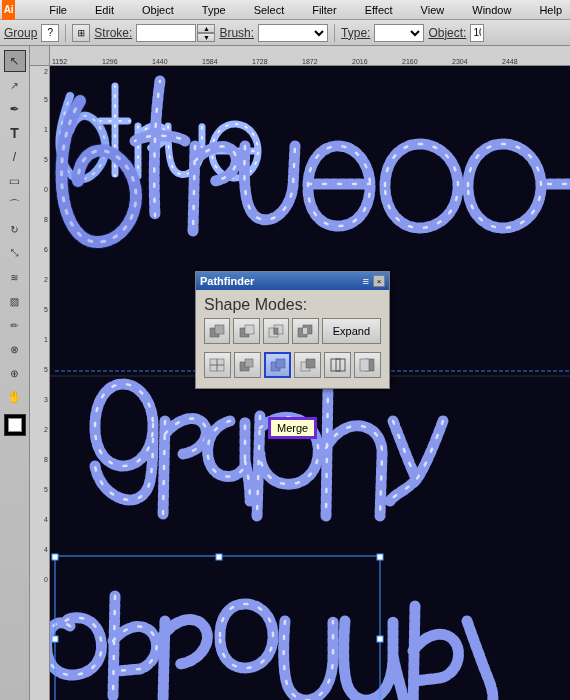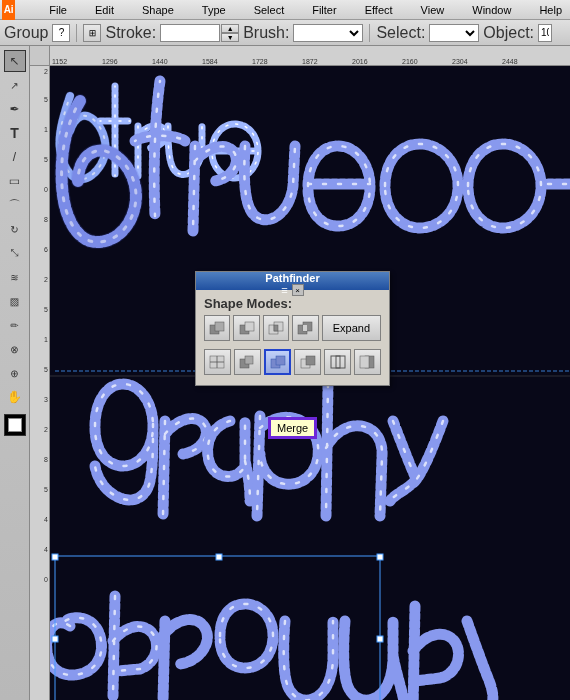--- a/index.html
+++ b/index.html
@@ -33,21 +33,21 @@
     #controlbar {
       width: 570px;
       height: 26px;
       background: linear-gradient(to bottom, #e0e0e0, #c8c8c8);
       display: flex;
       align-items: center;
       border-bottom: 1px solid #888;
       padding: 0 4px;
       gap: 4px;
     }
-    .ctrl-label { font-size: 16px; color: #333; }
+    .ctrl-label { font-size: 12px; color: #333; text-decoration: underline; }
     .ctrl-input {
       height: 18px;
       border: 1px solid #888;
       background: #fff;
       font-size: 10px;
       padding: 0 2px;
     }
     .ctrl-dropdown {
       height: 18px;
       border: 1px solid #888;
@@ -142,36 +142,35 @@
       border: 1px solid #808080;
       box-shadow: 2px 2px 4px rgba(0,0,0,0.4);
       z-index: 100;
     }
     #pathfinder-titlebar {
       height: 18px;
       background: linear-gradient(to bottom, #5080c0, #2050a0);
       display: flex; align-items: center; justify-content: space-between;
       padding: 0 4px;
       cursor: move;
-      flex-direction: column;
     }
     #pathfinder-titlebar span { color: white; font-size: 11px; font-weight: bold; }
     .panel-close-btn {
       width: 12px; height: 12px;
       background: #c0c0c0; border: 1px solid #808080;
       display: flex; align-items: center; justify-content: center;
       font-size: 8px; cursor: pointer;
     }
     .panel-menu-btn {
       color: white; font-size: 10px; cursor: pointer; margin-right: 2px;
     }
     #pathfinder-content {
       padding: 6px 8px;
     }
-    .section-label { font-size: 13px; color: #333; margin-bottom: 4px; font-weight: bold; }
+    .section-label { font-size: 16px; color: #333; margin-bottom: 4px; font-weight: normal; }
     .shape-buttons {
       display: flex; gap: 3px; margin-bottom: 8px; align-items: center;
     }
     .shape-btn {
       width: 28px; height: 26px;
       border: 1px solid #808080;
       background: linear-gradient(to bottom, #e8e8e8, #c8c8c8);
       display: flex; align-items: center; justify-content: center;
       cursor: pointer; font-size: 10px;
     }
@@ -211,21 +210,21 @@
     
     .ruler-num { font-size: 7px; color: #333; position: absolute; }
   </style>
 </head>
 <body>
 
 <div id="menubar">
   <div id="ai-logo">Ai</div>
   <div class="menu-item">File</div>
   <div class="menu-item">Edit</div>
-  <div class="menu-item">Shape</div>
+  <div class="menu-item">Object</div>
   <div class="menu-item">Type</div>
   <div class="menu-item">Select</div>
   <div class="menu-item">Filter</div>
   <div class="menu-item">Effect</div>
   <div class="menu-item">View</div>
   <div class="menu-item">Window</div>
   <div class="menu-item">Help</div>
 </div>
 
 <div id="controlbar">
@@ -237,21 +236,21 @@
   <div style="display:flex;align-items:center;gap:1px;">
     <input class="ctrl-input" style="width: 60px;">
     <div style="display:flex;flex-direction:column;">
       <div class="ctrl-icon-btn" style="height:9px;font-size:7px;">▲</div>
       <div class="ctrl-icon-btn" style="height:9px;font-size:7px;">▼</div>
     </div>
   </div>
   <span class="ctrl-label">Brush:</span>
   <select class="ctrl-dropdown" style="width:70px;"></select>
   <div class="ctrl-separator"></div>
-  <span class="ctrl-label">Select:</span>
+  <span class="ctrl-label">Type:</span>
   <select class="ctrl-dropdown" style="width:50px;"></select>
   <span class="ctrl-label">Object:</span>
   <input class="ctrl-input" style="width: 14px;" value="100">
 </div>
 
 <div id="main-area">
 
   <div id="toolbox">
     <div class="tool-btn active">↖</div>
     <div class="tool-btn" style="font-size:10px;">↗</div>

